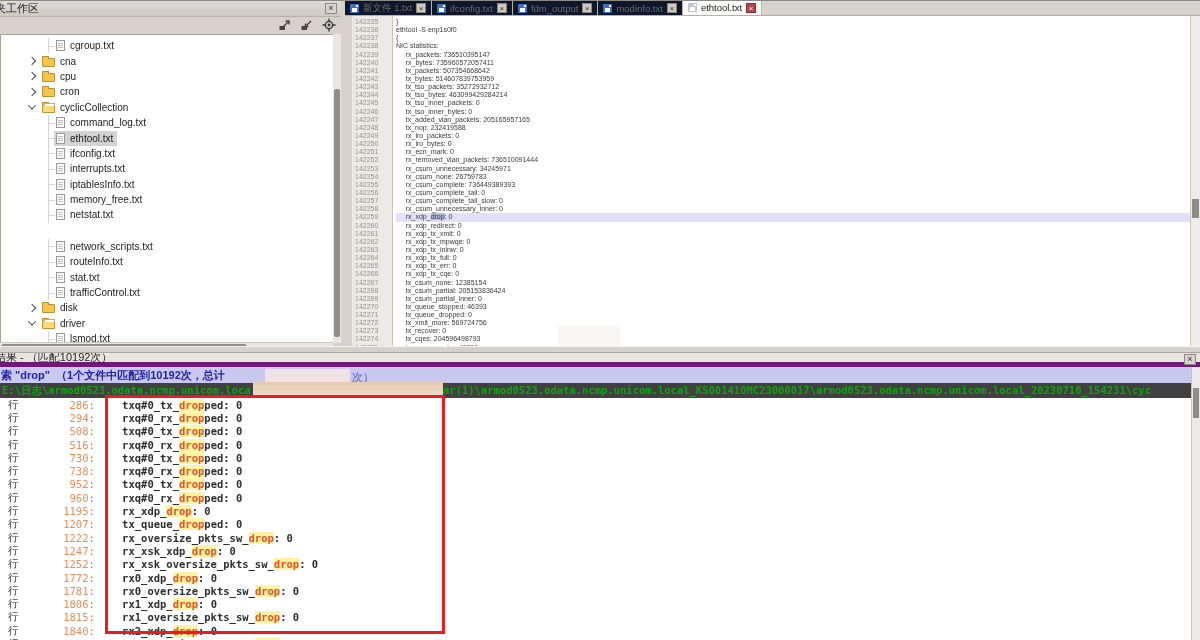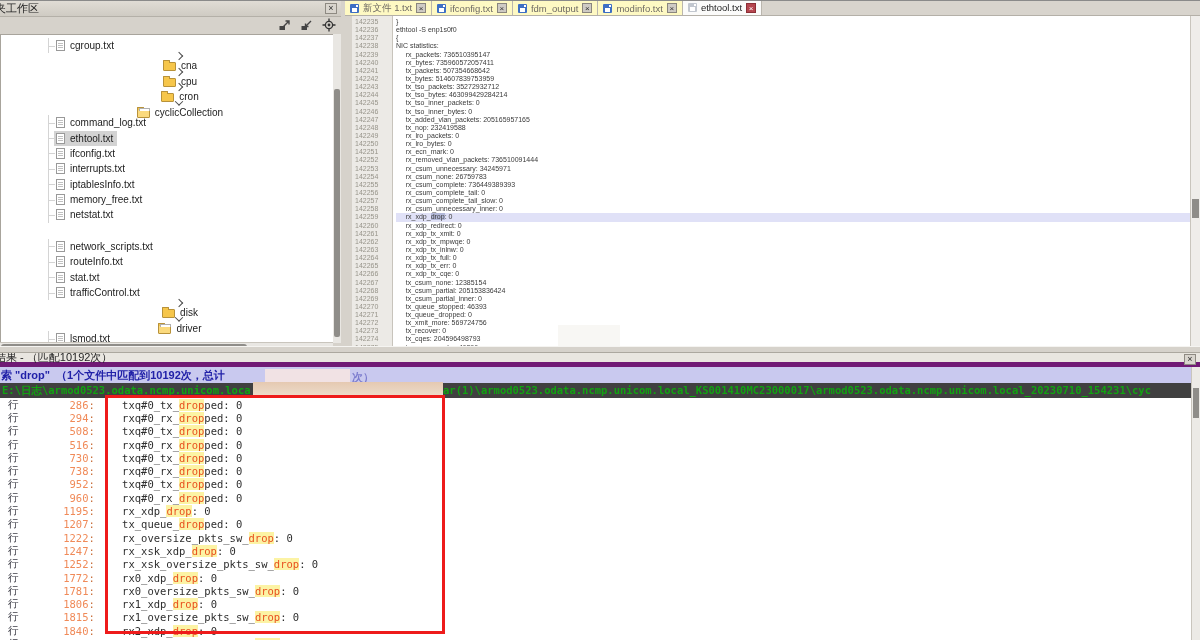--- a/index.html
+++ b/index.html
@@ -9,21 +9,21 @@
   
   #left-panel{position:absolute;left:0;top:0;width:341px;height:352px;border-radius:8px;}
   .panel-titlebar{position:absolute;left:0;top:0;right:0;height:15px;background:linear-gradient(#e0dcd5,#cfcbc3);border-bottom:1px solid #b4b0a8;font-size:11px;color:#222;display:flex;align-items:center;overflow:hidden;}
   .panel-title{margin-left:-5px;white-space:nowrap;}
   .small-close{position:absolute;right:4px;top:2px;width:12px;height:11px;background:#d9d5ce;border:1px solid #8e8a82;font-size:9px;line-height:9px;text-align:center;color:#333;box-sizing:border-box;cursor:default;}
   .panel-toolbar{position:absolute;top:15px;left:0;right:0;height:18px;display:flex;justify-content:flex-end;align-items:center;gap:8px;padding-right:5px;}
   .tbicon{width:14px;height:14px;display:block;}
 
   #tree{position:absolute;left:0;top:33px;width:333px;height:309px;background:#fff;border:1px solid #a8a49c;border-right:none;box-sizing:border-box;overflow:hidden;padding-top:3px;}
   .trow{height:15.4px;display:flex;align-items:center;font-size:10px;color:#1c1c1c;position:relative;white-space:nowrap;}
-  .trow.folder{padding-left:28px;flex-direction:column;}
+  .trow.folder{padding-left:28px;}
   .trow.file{padding-left:53px;}
   .trow.gap{height:16px;}
   .trow.file::before{content:"";position:absolute;left:47px;top:0;bottom:0;width:1px;background:#d4d4d4;}
   .trow.file::after{content:"";position:absolute;left:47px;top:50%;width:7px;height:1px;background:#d4d4d4;}
   .row-inner{display:flex;align-items:center;gap:5px;padding:1px 4px 1px 2px;height:13px;}
   .trow.selected .row-inner{background:#d3d3d3;}
   .chev{width:5px;height:5px;border-right:1.4px solid #4a4a4a;border-bottom:1.4px solid #4a4a4a;transform:rotate(-45deg);margin-right:5px;flex:0 0 auto;}
   .chev.open{transform:rotate(45deg) translate(-1px,-1px);}
   .icon-folder{width:13px;height:9px;background:#f6c64b;border:1px solid #b8923a;border-radius:1px;position:relative;margin-top:2px;flex:0 0 auto;box-sizing:border-box;}
   .icon-folder::before{content:"";position:absolute;top:-3px;left:-1px;width:5px;height:2px;background:#f6c64b;border:1px solid #b8923a;border-bottom:none;border-radius:1px 1px 0 0;}
@@ -31,21 +31,21 @@
   .icon-folder.open::after{content:"";position:absolute;left:1px;top:-2px;width:9px;height:2px;background:#fff;border:1px solid #b0b0b0;border-bottom:none;}
   .icon-file{width:9px;height:11px;background:#fff;border:1px solid #999;position:relative;flex:0 0 auto;box-sizing:border-box;}
   .icon-file::before{content:"";position:absolute;left:1px;top:2px;width:5px;height:1px;background:#c0c0c0;box-shadow:0 2px 0 #c0c0c0,0 4px 0 #c0c0c0;}
   .tree-vscroll{position:absolute;right:0;top:33px;width:8px;height:309px;background:#e9e7e3;}
   .tree-vscroll .thumb{position:absolute;left:1px;right:1px;top:55px;height:248px;background:#8f8d89;border-radius:2px;}
   .tree-hscroll{position:absolute;left:0;bottom:0;height:10px;width:333px;background:#e9e7e3;border-top:1px solid #c9c5bd;}
   .tree-hscroll .thumb{position:absolute;top:1px;bottom:1px;left:1px;width:246px;background:#8f8d89;border-radius:3px;}
 
   
   #tab-bar{position:absolute;left:345px;top:0;right:0;height:15px;background:#d8d4cd;display:flex;align-items:flex-end;border-bottom:1px solid #b4b0a8;box-sizing:border-box;}
-  .tab{height:14px;display:flex;align-items:center;padding:0 5px;font-size:9.5px;color:#6e6a64;background:#fef9c3;border-right:1px solid #bab6ae;gap:4px;white-space:nowrap;cursor:default;}
+  .tab{height:14px;display:flex;align-items:center;padding:0 5px;font-size:9.5px;color:#6e6a64;background:#0f172a;border-right:1px solid #bab6ae;gap:4px;white-space:nowrap;cursor:default;}
   .tab.active{background:#fbfbfa;color:#1e1e1e;height:15px;}
   .floppy{width:9px;height:9px;background:#3e6fc4;position:relative;border-radius:1px;flex:0 0 auto;}
   .floppy::after{content:"";position:absolute;left:2px;bottom:1px;width:5px;height:4px;background:#fff;}
   .floppy::before{content:"";position:absolute;right:1px;top:1px;width:2px;height:2px;background:#fff;}
   .tab.active .floppy{background:#c2c7cf;}
   .tab-close{width:10px;height:10px;line-height:9px;font-size:8px;text-align:center;background:#cfcbc4;border:1px solid #8a867e;color:#333;box-sizing:border-box;flex:0 0 auto;}
   .tab.active .tab-close{background:#b5454e;color:#fff;border-color:#8c2f36;}
 
   
   #editor{position:absolute;left:352px;top:15px;right:10px;height:330px;background:#fff;overflow:hidden;}
@@ -70,21 +70,21 @@
   .res-file{height:15px;background:#404040;color:#11a211;font-family:"DejaVu Sans Mono","Liberation Mono",monospace;font-weight:bold;font-size:10.5px;display:flex;align-items:center;white-space:pre;position:relative;overflow:hidden;padding-left:2px;}
   .res-file .seg2{position:absolute;left:443px;top:1px;}
   .redact-search{position:absolute;left:265px;top:16px;width:85px;height:13px;background:#f3e4e3;opacity:.95;}
   .search-suffix{position:absolute;left:352px;top:16px;height:16px;display:flex;align-items:center;color:#2121a8;font-weight:bold;font-size:11px;opacity:.45;}
   .redact-file{position:absolute;left:253px;top:29px;width:190px;height:14px;background:linear-gradient(#e5c9b1,#ecdccb);}
   #res-rows{position:absolute;left:0;top:45px;right:9px;bottom:0;overflow:hidden;font-family:"DejaVu Sans Mono","Liberation Mono",monospace;font-size:10.5px;color:#2e2e2e;}
   .rrow{height:13.3px;display:flex;align-items:center;white-space:pre;}
   .r-hang{margin-left:8px;color:#3c3c46;}
   .r-num{width:70px;text-align:right;color:#f08a58;}
   .r-colon{color:#c9713f;}
-  .r-text{margin-left:2px;}
+  .r-text{margin-left:2px;font-weight:bold;}
   .r-match{color:#e8501e;background:#fcf3a4;}
   #red-rect{position:absolute;left:105px;top:42px;width:340px;height:239px;border:3px solid #ee1b1b;box-sizing:border-box;pointer-events:none;z-index:6;}
   #res-vscroll{position:absolute;right:0;top:14px;width:9px;bottom:0;background:#eceae6;border-left:1px solid #c9c5bd;box-sizing:border-box;}
   #res-vscroll .thumb{position:absolute;left:1px;right:1px;top:21px;height:30px;background:#8f8d89;}
 </style>
 </head>
 <body>
 
 <div id="app">
 

